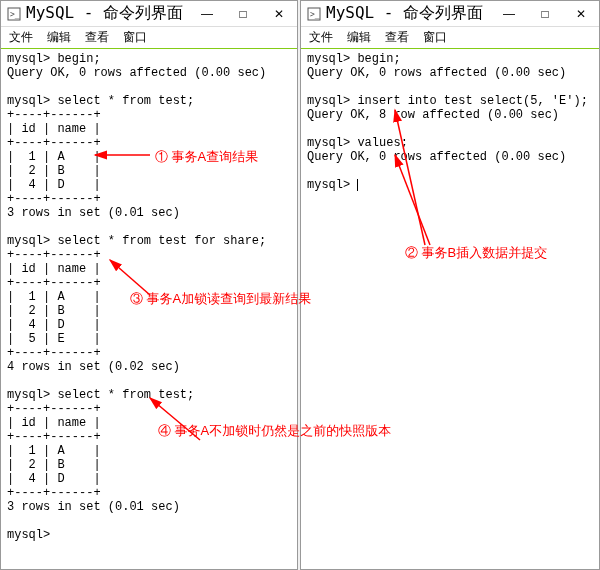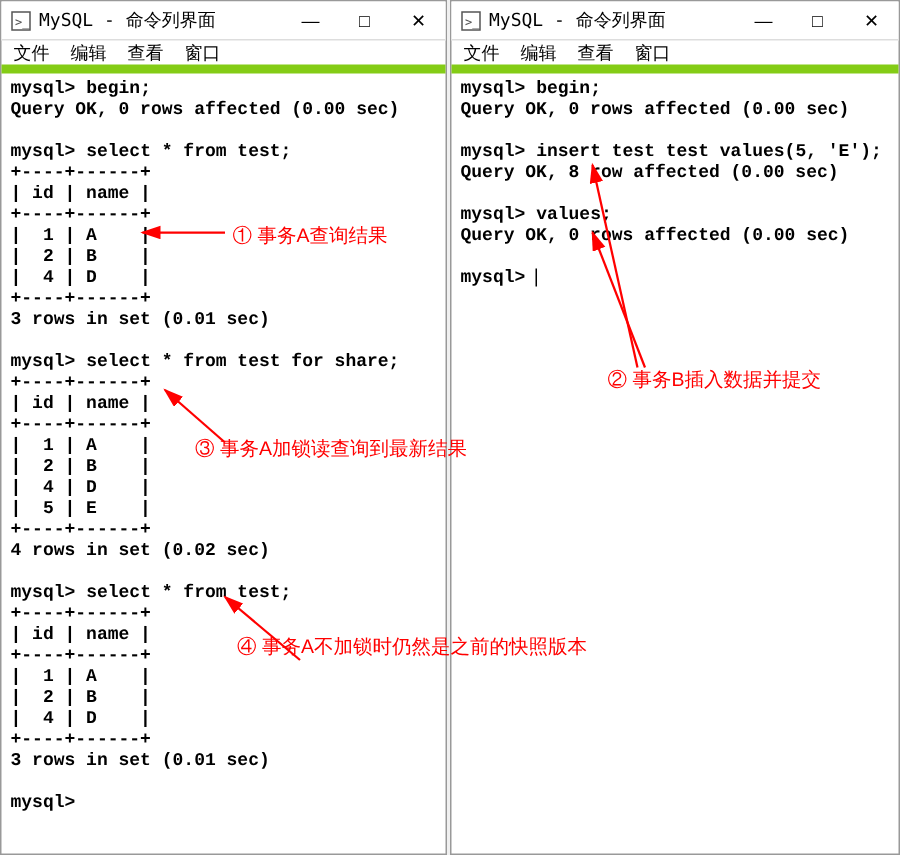--- a/index.html
+++ b/index.html
@@ -25,48 +25,47 @@
       background: #fff;
       border-bottom: 1px solid #ddd;
       display: flex;
       align-items: center;
       padding-left: 6px;
     }
     .titlebar .icon {
       width: 14px; height: 14px; margin-right: 5px;
       display: flex; align-items: center; justify-content: center;
     }
-    .titlebar .title { flex: 1; font-size: 12px; }
+    .titlebar .title { flex: 1; font-size: 16px; }
     .titlebar .controls { display: flex; }
     .titlebar .ctrl {
       width: 36px; height: 26px;
       display: flex; align-items: center; justify-content: center;
       font-size: 12px; cursor: pointer;
       font-family: Arial, sans-serif;
     }
     .menubar {
       height: 22px;
       display: flex;
       align-items: center;
       padding-left: 8px;
       gap: 14px;
       font-size: 12px;
-      border-bottom: 6px solid #84cc16;
+      border-bottom: 1px solid #84cc16;
     }
     .menubar .menu { cursor: pointer; }
     .terminal {
       flex: 1;
       padding: 3px 6px;
       font-family: Consolas, "Courier New", monospace;
       font-size: 12px;
       line-height: 14px;
       white-space: pre;
       overflow: hidden;
       color: #000;
-      font-weight: bold;
     }
     .cursor-blink {
       display: inline-block;
       width: 1px; height: 12px;
       background: #000;
       vertical-align: middle;
     }
     .anno {
       position: absolute;
       color: #ff0000;
@@ -160,21 +159,21 @@
   </div>
   <div class="menubar">
     <span class="menu">文件</span>
     <span class="menu">编辑</span>
     <span class="menu">查看</span>
     <span class="menu">窗口</span>
   </div>
   <div class="terminal"><span>mysql&gt;</span> <span>begin;</span>
 <span>Query OK, 0 rows affected (0.00 sec)</span>
 
-<span>mysql&gt;</span> <span>insert test test values(5, 'E');</span>
+<span>mysql&gt;</span> <span>insert into test select(5, 'E');</span>
 <span>Query OK, 8 row affected (0.00 sec)</span>
 
 <span>mysql&gt;</span> <span>values;</span>
 <span>Query OK, 0 rows affected (0.00 sec)</span>
 
 <span>mysql&gt;</span> <span class="cursor-blink"></span></div>
 </div>
 
 <svg class="arrows">
   <defs>

